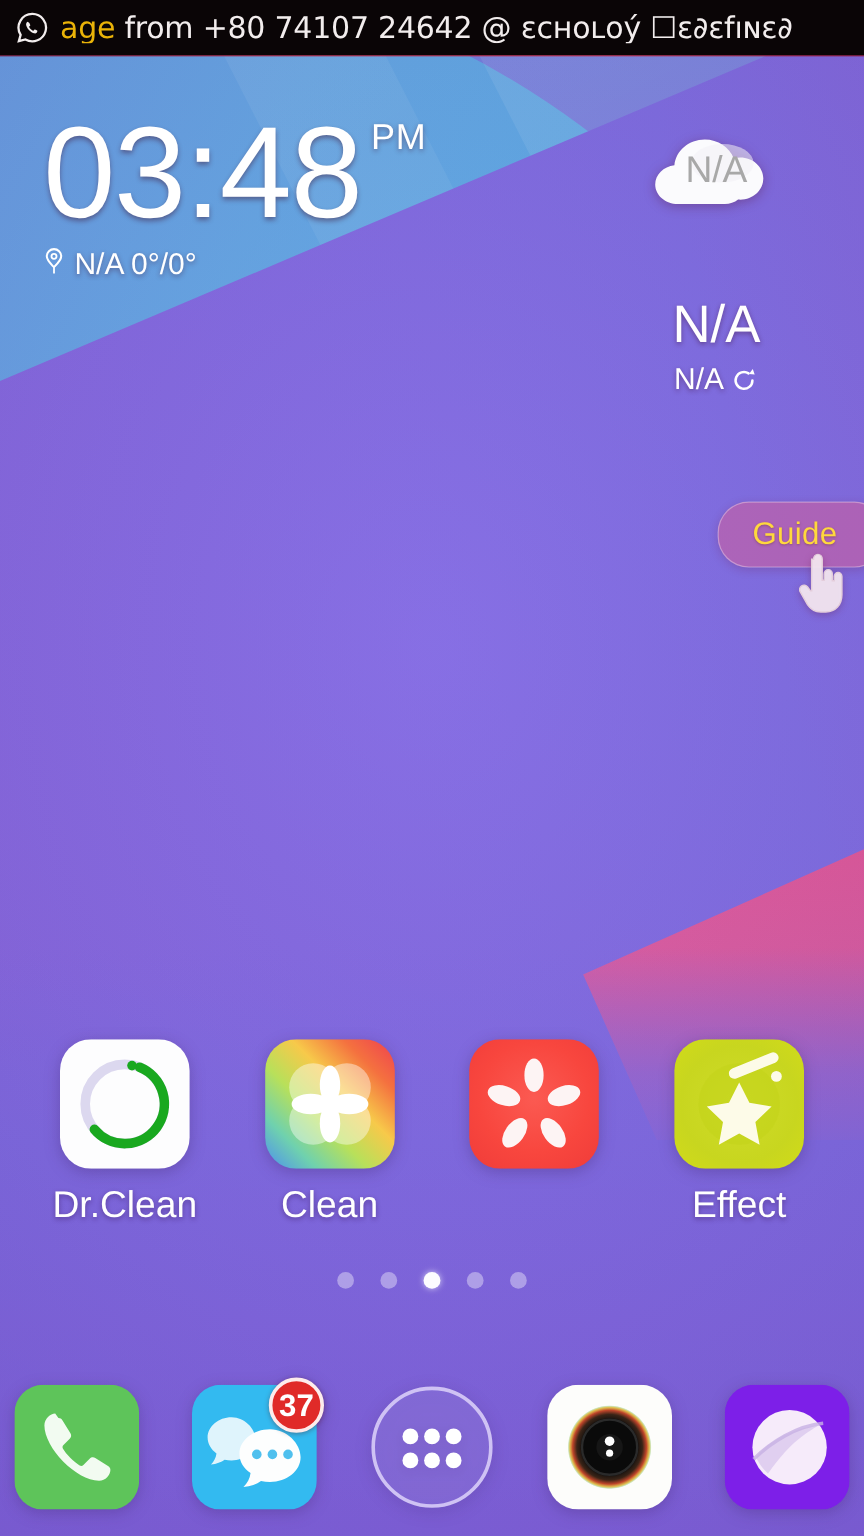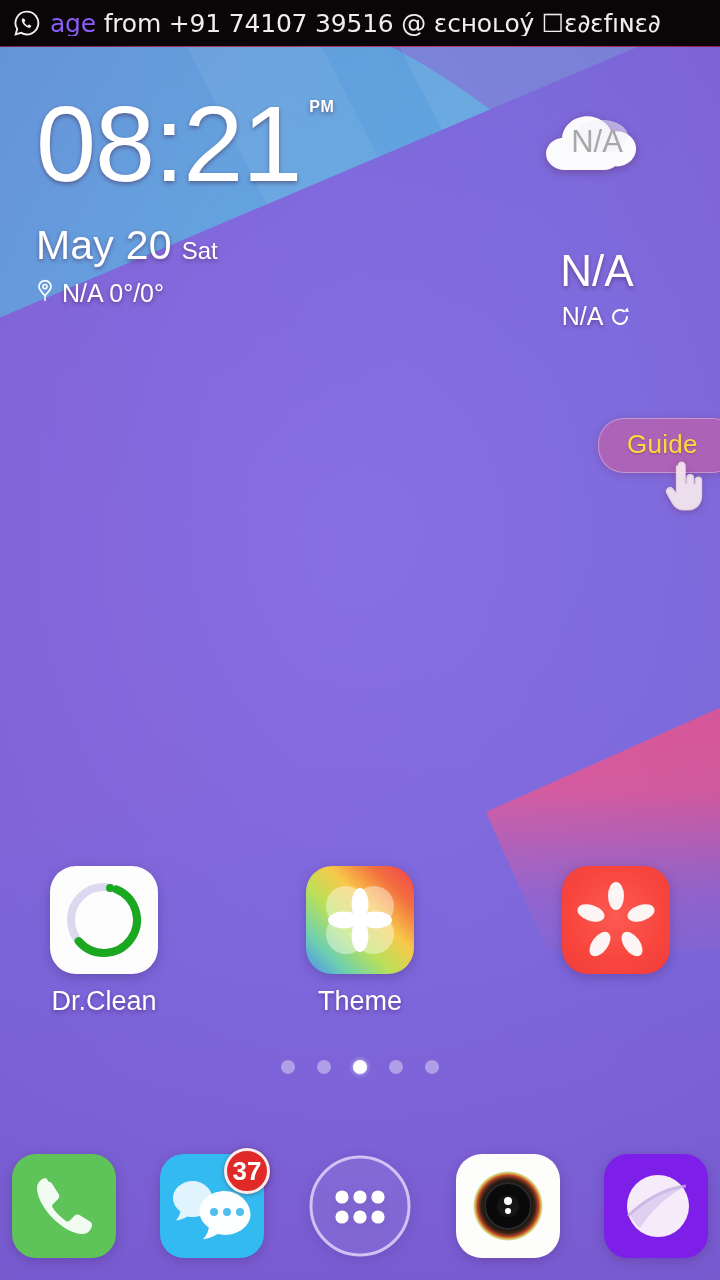--- a/index.html
+++ b/index.html
@@ -85,41 +85,41 @@
     padding:0 10px 0 14px;
     z-index:40;
   }
   #statusbar .wa-icon { flex:0 0 auto; width:26px; height:26px; }
   #ticker {
     color:#f2eded; font-size:25px; line-height:1;
     white-space:nowrap; overflow:hidden;
     letter-spacing:-.2px;
     font-family:"DejaVu Sans", sans-serif;
   }
-  #ticker .faded { color:#8b5cf6; }
+  #ticker .faded { color:#eab308; }
   #statusbar-underline {
     position:absolute; top:44px; left:0; width:720px; height:3px;
     background:linear-gradient(90deg,#7a1030,#b5203f 35%,#c12a49 70%,#8b1533);
     opacity:.85; z-index:39;
   }
 
   
   #clock-widget {
     position:absolute; left:36px; top:92px; z-index:20;
     color:#fff;
     text-shadow:0 2px 4px rgba(60,10,40,.42);
   }
   #clock-row { display:flex; align-items:flex-start; }
   #clock-time {
     font-size:108px; line-height:.96; font-weight:300;
     letter-spacing:-1px;
     font-family:"Liberation Sans", sans-serif;
   }
   #clock-ampm {
-    font-size:16px; font-weight:700; margin-top:6px; margin-left:8px;
+    font-size:30px; font-weight:400; margin-top:6px; margin-left:8px;
     letter-spacing:.5px;
   }
   #date-row {
     display:flex; align-items:baseline; gap:10px;
     margin-top:26px;
   }
   #date-main { font-size:41px; font-weight:300; letter-spacing:.2px; }
   #date-day { font-size:24px; font-weight:400; }
   #loc-row {
     display:flex; align-items:flex-start; gap:8px; margin-top:10px;
@@ -177,21 +177,21 @@
     padding:0 24px;
   }
   .app-cell {
     width:160px; display:flex; flex-direction:column; align-items:center;
   }
   .app-icon {
     width:112px; height:108px; position:relative;
     filter:drop-shadow(0 3px 6px rgba(50,20,80,.28));
   }
   .app-label {
-    margin-top:12px; color:#fff; font-size:27px; font-weight:400;
+    margin-top:12px; color:#fff; font-size:31px; font-weight:400;
     text-shadow:0 2px 4px rgba(50,15,75,.45);
     white-space:nowrap;
   }
 
   
   #page-dots {
     position:absolute; left:0; right:0; top:1060px; z-index:20;
     display:flex; justify-content:center; gap:22px;
   }
   .dot { width:14px; height:14px; border-radius:50%; background:rgba(255,255,255,.38); }
@@ -235,31 +235,27 @@
 </div>
 
 <div id="statusbar-underline"></div>
 <div id="statusbar">
   <span class="wa-icon">
     <svg viewBox="0 0 26 26" width="26" height="26">
       <path d="M13 1.6A11.4 11.4 0 0 0 3.2 19l-1.5 5.3 5.5-1.45A11.4 11.4 0 1 0 13 1.6z" fill="none" stroke="#f2eded" stroke-width="1.9"></path>
       <path d="M9.3 8.2c-.35 0-.8.12-1.05.5-.3.45-.75 1.35-.3 2.75.45 1.4 1.5 3 3.05 4.35 1.9 1.65 3.6 2.1 4.35 2.05.75-.05 1.35-.6 1.6-1.15.25-.55.2-1 .15-1.1-.05-.1-.25-.2-.55-.35l-1.35-.65c-.25-.1-.45-.05-.6.15l-.55.7c-.15.2-.35.22-.6.12-.5-.2-1.3-.7-2-1.45-.6-.65-.95-1.3-1.1-1.7-.08-.22-.02-.4.13-.53l.6-.52c.18-.17.2-.35.1-.6l-.6-1.4c-.13-.3-.25-.45-.35-.5-.1-.05-.28-.07-.47-.07z" fill="#f2eded"></path>
     </svg>
   </span>
-  <div id="ticker"><span class="faded">age</span><span> from +91 74107 39516 @ ɛϲнoʟoý ☐ɛ∂ɛfıɴɛ∂</span></div>
+  <div id="ticker"><span class="faded">age</span><span> from +80 74107 24642 @ ɛϲнoʟoý ☐ɛ∂ɛfıɴɛ∂</span></div>
 </div>
 
 <div id="clock-widget">
   <div id="clock-row">
-    <div id="clock-time">08:21</div>
+    <div id="clock-time">03:48</div>
     <div id="clock-ampm">PM</div>
-  </div>
-  <div id="date-row">
-    <div id="date-main">May 20</div>
-    <div id="date-day">Sat</div>
   </div>
   <div id="loc-row">
     <span class="pin">
       <svg viewBox="0 0 18 24" width="18" height="24">
         <path d="M9 1.6a6 6 0 0 0-6 6c0 3.1 3.2 6.2 5.3 8.4.4.45.8.45 1.2 0C11.8 13.8 15 10.7 15 7.6a6 6 0 0 0-6-6z" fill="none" stroke="#fff" stroke-width="1.7"></path>
         <circle cx="9" cy="7.6" r="2.1" fill="none" stroke="#fff" stroke-width="1.5"></circle>
         <path d="M9 16v6" stroke="#fff" stroke-width="1.5"></path>
       </svg>
     </span>
     <span id="loc-text">N/A 0°/0°</span>
@@ -331,21 +327,21 @@
         <circle cx="70" cy="68" r="20" fill="#fff" fill-opacity=".42"></circle>
         <g fill="#ffffff">
           <ellipse cx="56" cy="38" rx="8.5" ry="16"></ellipse>
           <ellipse cx="56" cy="70" rx="8.5" ry="16"></ellipse>
           <ellipse cx="40" cy="54" rx="16" ry="8.5"></ellipse>
           <ellipse cx="72" cy="54" rx="16" ry="8.5"></ellipse>
           <circle cx="56" cy="54" r="10"></circle>
         </g>
       </svg>
     </div>
-    <div class="app-label">Theme</div>
+    <div class="app-label">Clean</div>
   </div>
 
   <div class="app-cell">
     <div class="app-icon">
       <svg viewBox="0 0 112 108" width="112" height="108">
         <defs>
           <radialGradient id="wpg" cx="0.5" cy="0.45" r="0.78">
             <stop offset="0" stop-color="#fb5a52"></stop>
             <stop offset="0.55" stop-color="#f8463e"></stop>
             <stop offset="1" stop-color="#ef3b39"></stop>
@@ -356,20 +352,39 @@
           <ellipse cx="56" cy="30" rx="8" ry="14" transform="rotate(0 56 30)"></ellipse>
           <ellipse cx="81" cy="47" rx="8" ry="14" transform="rotate(72 81 47)"></ellipse>
           <ellipse cx="72" cy="78" rx="8" ry="14" transform="rotate(144 72 78)"></ellipse>
           <ellipse cx="40" cy="78" rx="8" ry="14" transform="rotate(216 40 78)"></ellipse>
           <ellipse cx="31" cy="47" rx="8" ry="14" transform="rotate(288 31 47)"></ellipse>
         </g>
       </svg>
     </div>
   </div>
 
+  <div class="app-cell">
+    <div class="app-icon">
+      <svg viewBox="0 0 112 108" width="112" height="108">
+        <defs>
+          <radialGradient id="efg" cx="0.5" cy="0.5" r="0.75">
+            <stop offset="0" stop-color="#cfdc2a"></stop>
+            <stop offset="0.6" stop-color="#c8d61f"></stop>
+            <stop offset="1" stop-color="#d3dc18"></stop>
+          </radialGradient>
+        </defs>
+        <rect x="2" y="0" width="108" height="108" rx="26" fill="url(#efg)"></rect>
+        <ellipse cx="56" cy="54" rx="34" ry="34" fill="#c3d31a" opacity=".55"></ellipse>
+        <path d="M56 36 L64.5 53 L83 56 L69.5 69 L73 88 L56 78.5 L39 88 L42.5 69 L29 56 L47.5 53 Z" fill="#fdfbe8"></path>
+        <rect x="46" y="26" width="44" height="9" rx="4.5" fill="#fdfbe8" transform="rotate(-22 46 26)"></rect>
+        <circle cx="87" cy="31" r="4.5" fill="#fdfbe8"></circle>
+      </svg>
+    </div>
+    <div class="app-label">Effect</div>
+  </div>
 </div>
 
 <div id="page-dots">
   <span class="dot"></span>
   <span class="dot"></span>
   <span class="dot active"></span>
   <span class="dot"></span>
   <span class="dot"></span>
 </div>
 

